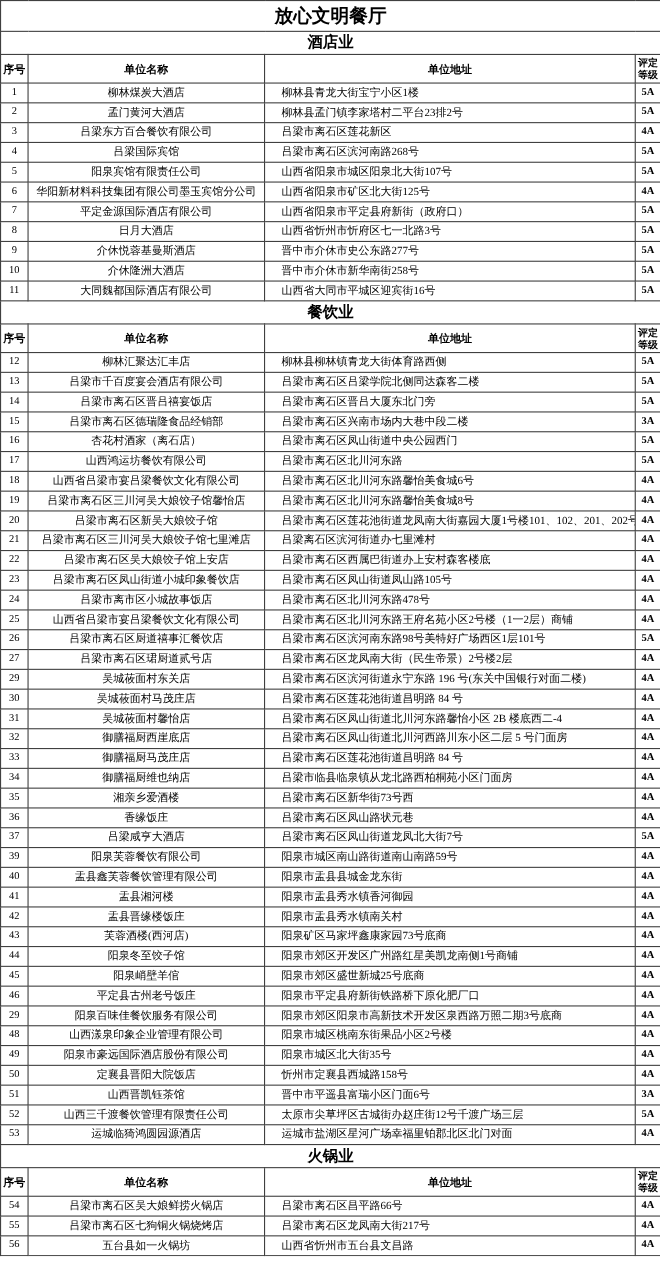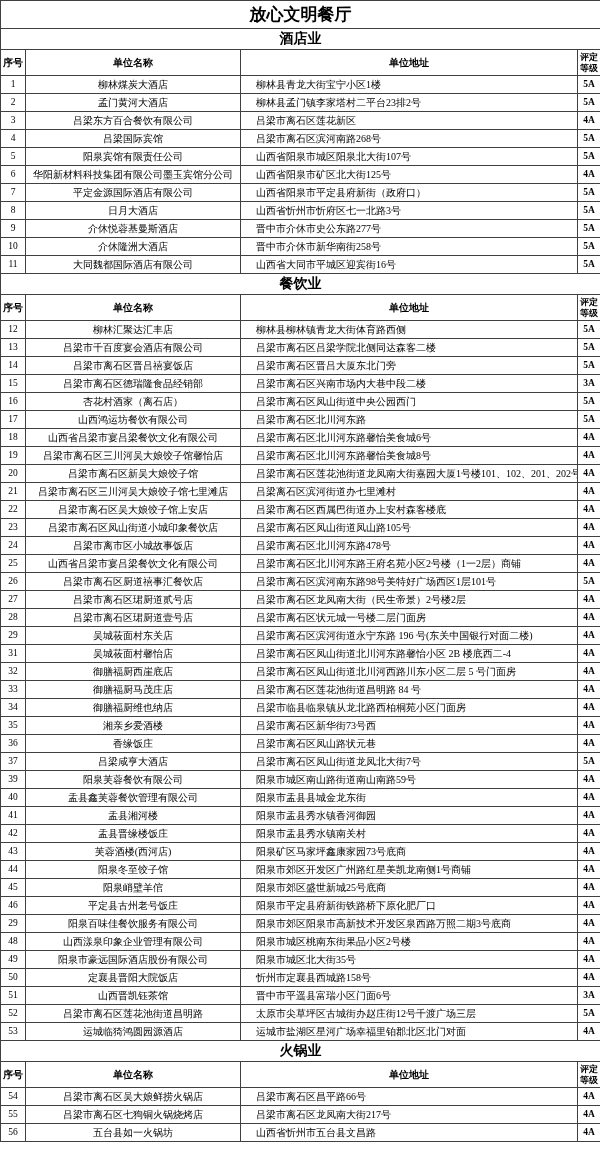--- a/index.html
+++ b/index.html
@@ -244,29 +244,29 @@
         <td class="c-addr">吕梁市离石区滨河南东路98号美特好广场西区1层101号</td>
         <td class="c-grade">5A</td>
       </tr>
       <tr class="data-row">
         <td class="c-no">27</td>
         <td class="c-name">吕梁市离石区珺厨道贰号店</td>
         <td class="c-addr">吕梁市离石区龙凤南大街（民生帝景）2号楼2层</td>
         <td class="c-grade">4A</td>
       </tr>
       <tr class="data-row">
-        <td class="c-no">28</td>
-        <td class="c-name">吕梁市离石区珺厨道壹号店</td>
-        <td class="c-addr">吕梁市离石区状元城一号楼二层门面房</td>
-        <td class="c-grade">4A</td>
-      </tr>
-      <tr class="data-row">
         <td class="c-no">29</td>
         <td class="c-name">吴城莜面村东关店</td>
         <td class="c-addr">吕梁市离石区滨河街道永宁东路 196 号(东关中国银行对面二楼)</td>
+        <td class="c-grade">4A</td>
+      </tr>
+      <tr class="data-row">
+        <td class="c-no">30</td>
+        <td class="c-name">吴城莜面村马茂庄店</td>
+        <td class="c-addr">吕梁市离石区莲花池街道昌明路 84 号</td>
         <td class="c-grade">4A</td>
       </tr>
       <tr class="data-row">
         <td class="c-no">31</td>
         <td class="c-name">吴城莜面村馨怡店</td>
         <td class="c-addr">吕梁市离石区凤山街道北川河东路馨怡小区 2B 楼底西二-4</td>
         <td class="c-grade">4A</td>
       </tr>
       <tr class="data-row">
         <td class="c-no">32</td>
@@ -377,21 +377,21 @@
         <td class="c-grade">4A</td>
       </tr>
       <tr class="data-row">
         <td class="c-no">51</td>
         <td class="c-name">山西晋凯钰茶馆</td>
         <td class="c-addr">晋中市平遥县富瑞小区门面6号</td>
         <td class="c-grade">3A</td>
       </tr>
       <tr class="data-row">
         <td class="c-no">52</td>
-        <td class="c-name">吕梁市离石区莲花池街道昌明路</td>
+        <td class="c-name">山西三千渡餐饮管理有限责任公司</td>
         <td class="c-addr">太原市尖草坪区古城街办赵庄街12号千渡广场三层</td>
         <td class="c-grade">5A</td>
       </tr>
       <tr class="data-row">
         <td class="c-no">53</td>
         <td class="c-name">运城临猗鸿圆园源酒店</td>
         <td class="c-addr">运城市盐湖区星河广场幸福里铂郡北区北门对面</td>
         <td class="c-grade">4A</td>
       </tr>
       <tr>

